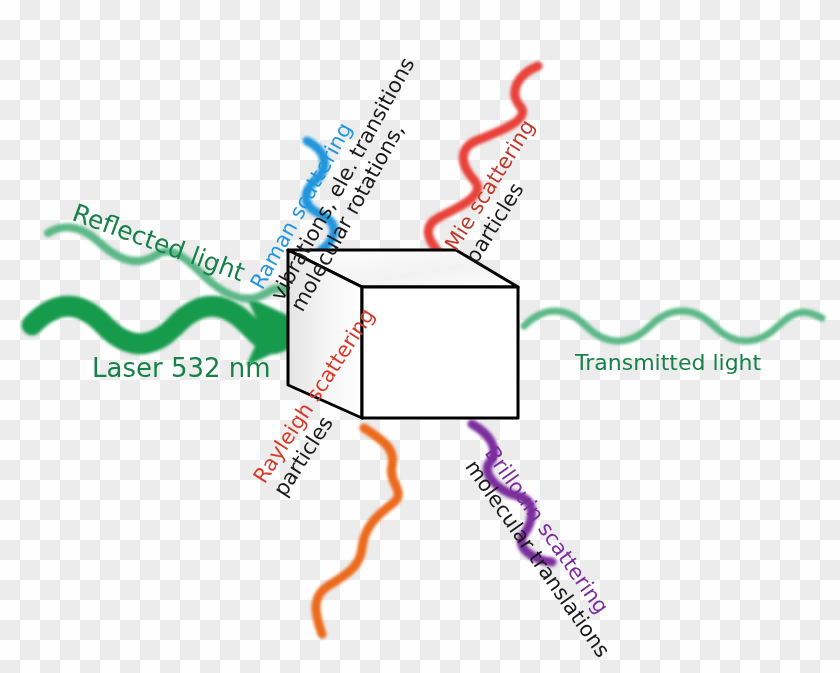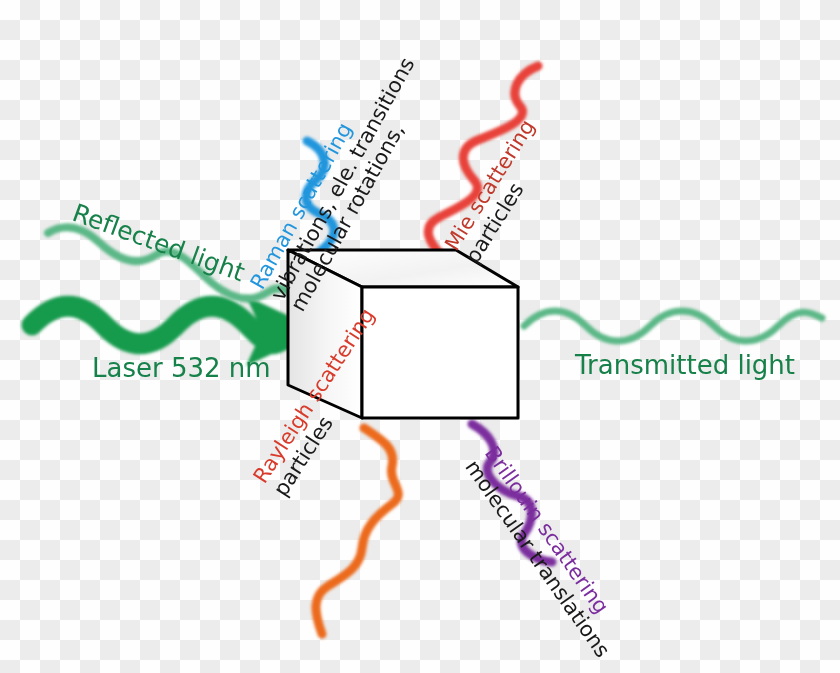--- a/index.html
+++ b/index.html
@@ -130,21 +130,21 @@
 
       <rect x="362" y="287" width="156" height="131" fill="#ffffff" stroke="#000000" stroke-width="3" stroke-linejoin="round"></rect>
     </g>
   </svg>
 
   <div class="lbl" style="left:78px; top:200px; transform: rotate(20deg); transform-origin: left top;
               font-size:25px; color:#17814a;">Reflected light</div>
 
   <div class="lbl" style="left:92px; top:355px; font-size:26px; color:#17814a;">Laser 532 nm</div>
 
-  <div class="lbl" style="left:575px; top:352px; font-size:26px; color:#17814a;">Transmitted light</div>
+  <div class="lbl" style="left:575px; top:352px; font-size:22px; color:#17814a;">Transmitted light</div>
 
   <div style="position:absolute; left:306px; top:248px; transform: rotate(-61deg); transform-origin: left bottom;">
     <div class="lbl" style="position:relative; left:0; top:0; font-size:21px; color:#2196dd;">Raman scattering</div>
     <div class="lbl" style="position:relative; left:0; top:0; margin-top:2px; font-size:21px; color:#1a1a1a;">vibrations, ele. transitions</div>
     <div class="lbl" style="position:relative; left:0; top:0; margin-top:2px; font-size:21px; color:#1a1a1a;">molecular rotations,</div>
   </div>
 
   <div style="position:absolute; left:480px; top:222px; transform: rotate(-58deg); transform-origin: left bottom;">
     <div class="lbl" style="position:relative; font-size:21px; color:#c0392b;">Mie scattering</div>
     <div class="lbl" style="position:relative; margin-top:3px; font-size:21px; color:#1a1a1a;">particles</div>

